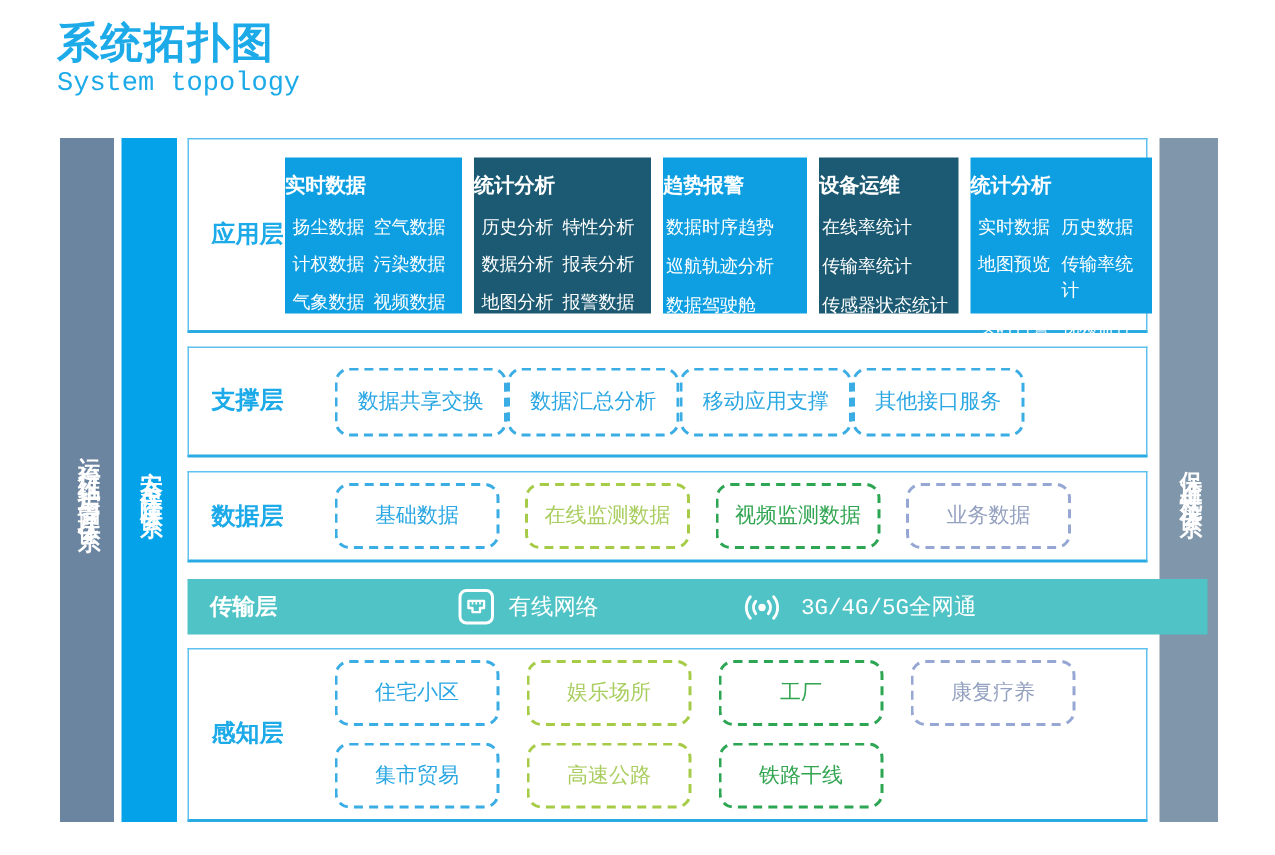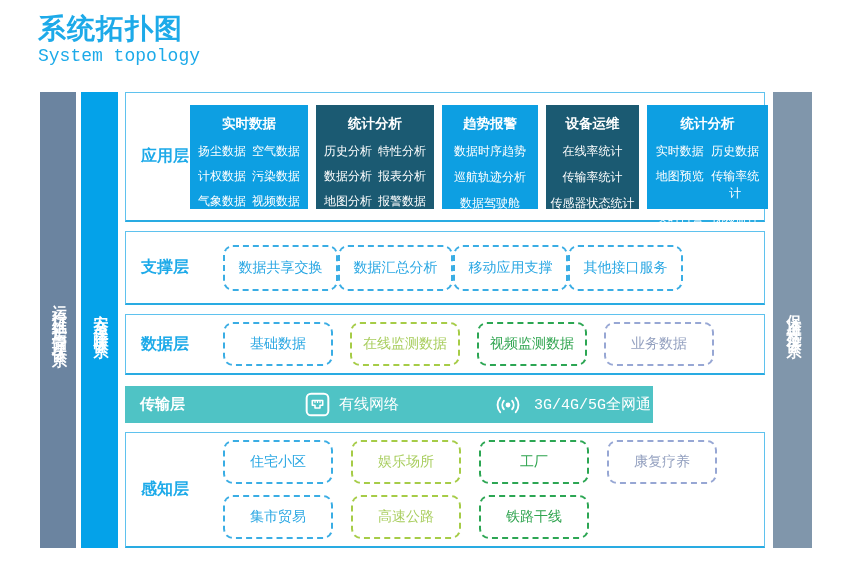--- a/index.html
+++ b/index.html
@@ -24,21 +24,21 @@
   .row-support{top:231px;height:74px;}
   .row-data{top:314px;height:61px;}
   .row-perception{top:432px;height:116px;}
 
   .layer-label{color:var(--accent_blue,#19a3e4);font-weight:bold;font-size:16px;
                padding-left:15px;width:82px;flex:none;}
   .layer-label.narrow{width:49px;}
 
   
   .app-cols{display:flex;gap:8px;align-items:center;}
-  .app-col{height:104px;box-sizing:border-box;color:#fff;text-align:center;padding-top:10px;}
+  .app-col{height:104px;box-sizing:border-box;color:#fff;text-align:left;padding-top:10px;}
   .app-col.bright{background:var(--col_bright,#0d9fe2);}
   .app-col.dark{background:var(--col_dark,#1b5a72);}
   .w1{width:118px;}.w2{width:118px;}.w3{width:96px;}.w4{width:93px;}.w5{width:121px;}
   .app-col-title{font-size:13.5px;font-weight:bold;margin:0 0 10px;}
   .app-grid2{display:grid;grid-template-columns:1fr 1fr;row-gap:8px;font-size:12px;padding:0 5px;}
   .app-grid1{display:grid;row-gap:9px;font-size:12px;padding:0 2px;}
 
   
   .chips{display:flex;align-items:center;}
   .chip{border:2px dashed;border-radius:10px;box-sizing:border-box;display:flex;
@@ -49,21 +49,21 @@
   .chip.lime{border-color:var(--lime,#a6cc47);color:#a9ce5f;}
   .chip.green{border-color:var(--green,#2ca653);color:#31a551;}
   .chip.slate{border-color:var(--slate,#97a7d4);color:#94a1c0;}
 
   .data-chips{gap:17px;}
 
   .perc-grid{display:grid;grid-template-columns:repeat(4,110px);gap:11px 18px;}
   .perc-grid .chip{width:110px;height:44px;}
 
   
-  .row-trans{position:absolute;left:125px;top:386px;width:528px;height:37px;
+  .row-trans{position:absolute;left:125px;top:386px;width:680px;height:37px;
              background:var(--transmission_teal,#4fc3c5);display:flex;align-items:center;
              color:#fff;box-sizing:border-box;}
   .trans-label{font-weight:bold;font-size:15px;padding-left:15px;width:82px;flex:none;color:#fff;}
   .trans-item{display:flex;align-items:center;gap:9px;font-size:15px;}
   .trans-item.first{margin-left:83px;}
   .trans-item.second{margin-left:92px;}
   .ticon{display:flex;align-items:center;}
 </style>
 </head>
 <body>

